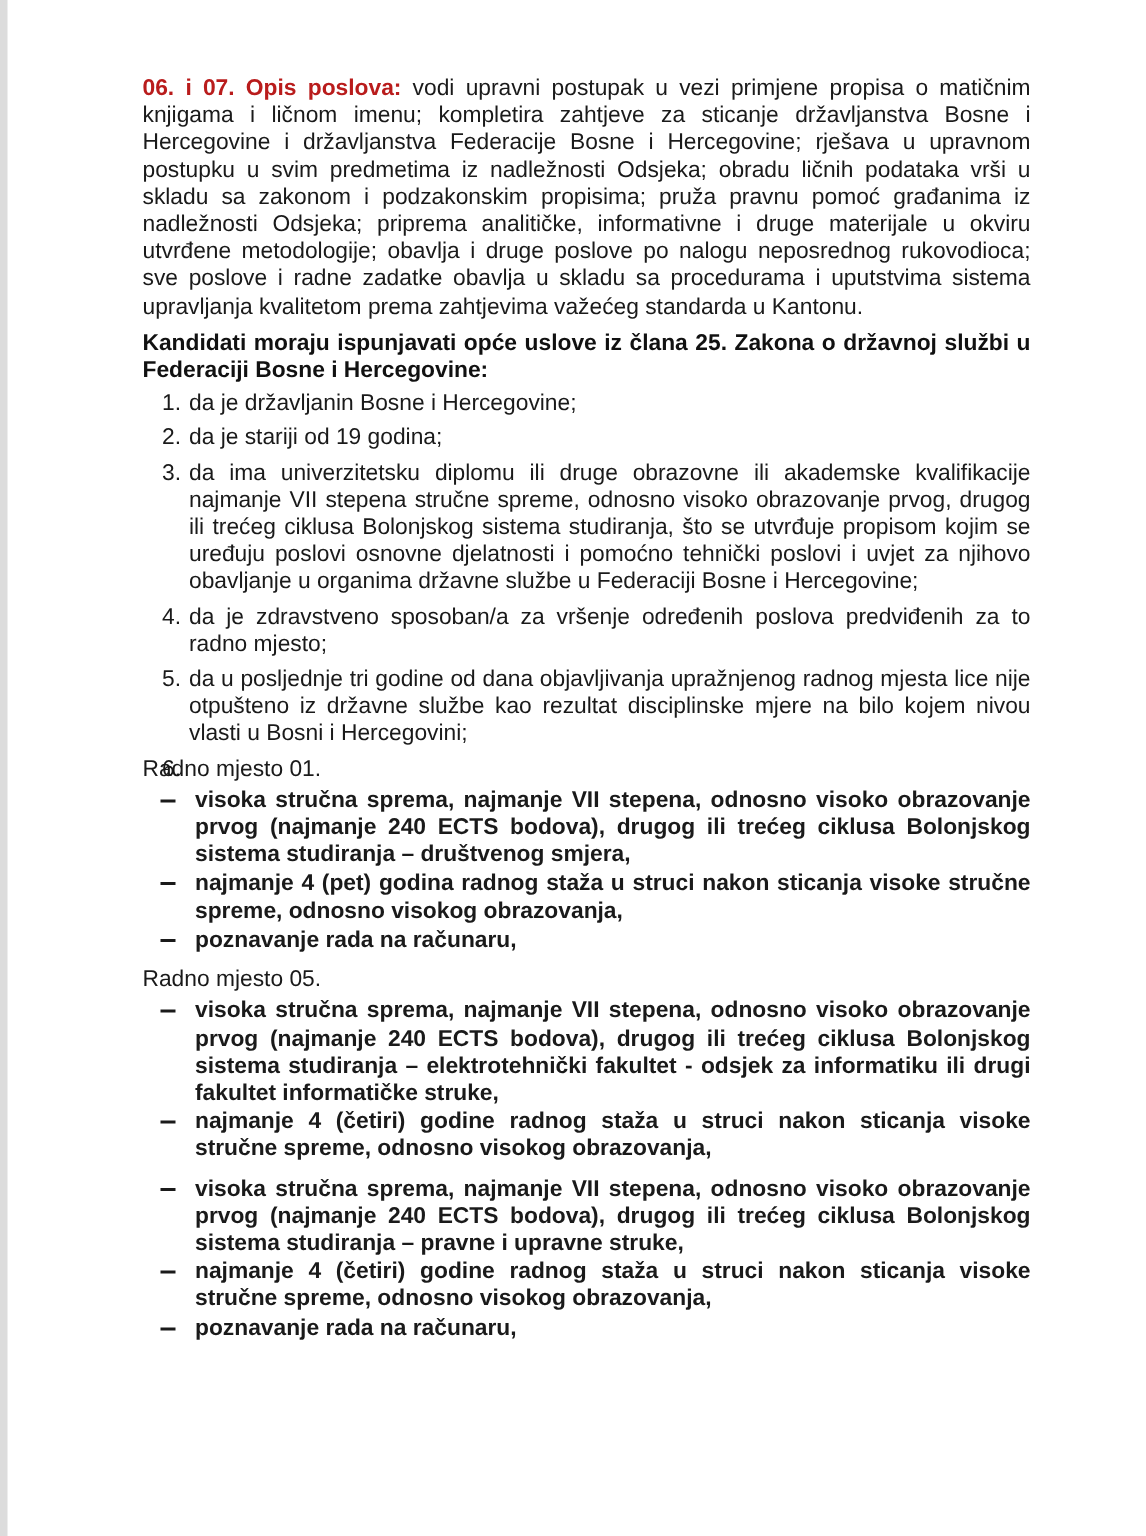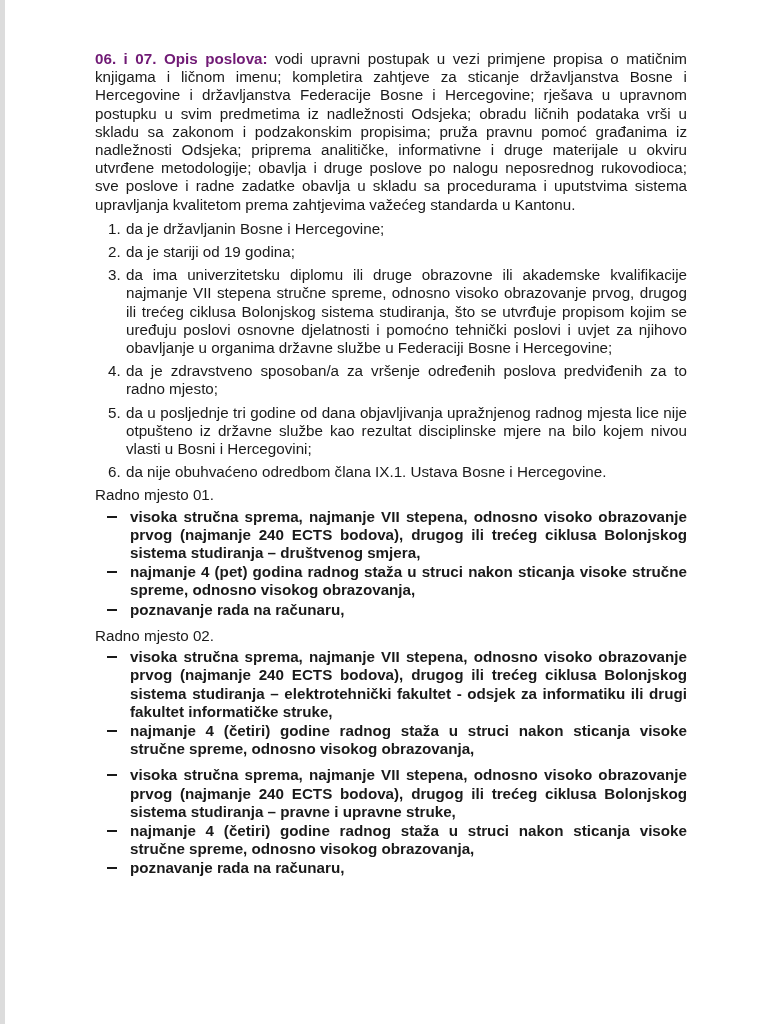--- a/index.html
+++ b/index.html
@@ -4,59 +4,60 @@
 <style>
   html, body { margin: 0; padding: 0; }
   body {
     width: 764px; height: 1024px; background: #ffffff; position: relative; overflow: hidden;
     font-family: "Liberation Sans", sans-serif; color: #1a1a1a;
   }
   .left-strip { position: absolute; left: 0; top: 0; width: 5px; height: 1024px; background: #dcdcdc; }
   .page { position: absolute; left: 95px; top: 50px; width: 592px; font-size: 15.2px; line-height: 18.2px; }
   .justify { text-align: justify; }
   p { margin: 0; }
-  b { font-weight: bold; color: #701a75; }
+  b { font-weight: bold; color: #b91c1c; }
   .para { margin-bottom: 6px; }
   .heading { font-weight: bold; color: #111; margin-bottom: 4px; text-align: justify; }
   ol { margin: 0; padding-left: 0; list-style: none; }
   ol li { position: relative; padding-left: 27px; margin-left: 4px; margin-bottom: 5px; text-align: justify; }
   ol li .num { position: absolute; left: 9px; top: 0; }
   .rm-label { margin-bottom: 3px; }
   ul.dash { margin: 0 0 8px 0; padding: 0; list-style: none; font-weight: bold; }
   ul.dash li { position: relative; padding-left: 31px; margin-left: 4px; margin-bottom: 1px; text-align: justify; }
   ul.dash li .dash-icon { position: absolute; left: 8px; top: 8px; width: 10px; height: 2px; background: #1a1a1a; }
 </style>
 </head>
 <body>
 
 <div class="left-strip"></div>
 
 <div class="page">
 
   <p class="para justify"><b>06. i 07. Opis poslova:</b><span> vodi upravni postupak u vezi primjene propisa o matičnim knjigama i ličnom imenu; kompletira zahtjeve za sticanje državljanstva Bosne i Hercegovine i državljanstva Federacije Bosne i Hercegovine; rješava u upravnom postupku u svim predmetima iz nadležnosti Odsjeka; obradu ličnih podataka vrši u skladu sa zakonom i podzakonskim propisima; pruža pravnu pomoć građanima iz nadležnosti Odsjeka; priprema analitičke, informativne i druge materijale u okviru utvrđene metodologije; obavlja i druge poslove po nalogu neposrednog rukovodioca; sve poslove i radne zadatke obavlja u skladu sa procedurama i uputstvima sistema upravljanja kvalitetom prema zahtjevima važećeg standarda u Kantonu.</span></p>
 
+  <p class="heading">Kandidati moraju ispunjavati opće uslove iz člana 25. Zakona o državnoj službi u Federaciji Bosne i Hercegovine:</p>
 
   <ol>
     <li><span class="num">1.</span><span>da je državljanin Bosne i Hercegovine;</span></li>
     <li><span class="num">2.</span><span>da je stariji od 19 godina;</span></li>
     <li><span class="num">3.</span><span>da ima univerzitetsku diplomu ili druge obrazovne ili akademske kvalifikacije najmanje VII stepena stručne spreme, odnosno visoko obrazovanje prvog, drugog ili trećeg ciklusa Bolonjskog sistema studiranja, što se utvrđuje propisom kojim se uređuju poslovi osnovne djelatnosti i pomoćno tehnički poslovi i uvjet za njihovo obavljanje u organima državne službe u Federaciji Bosne i Hercegovine;</span></li>
     <li><span class="num">4.</span><span>da je zdravstveno sposoban/a za vršenje određenih poslova predviđenih za to radno mjesto;</span></li>
     <li><span class="num">5.</span><span>da u posljednje tri godine od dana objavljivanja upražnjenog radnog mjesta lice nije otpušteno iz državne službe kao rezultat disciplinske mjere na bilo kojem nivou vlasti u Bosni i Hercegovini;</span></li>
-    <li><span class="num">6.</span><span>da nije obuhvaćeno odredbom člana IX.1. Ustava Bosne i Hercegovine.</span></li>
+    <li><span class="num">6.</span></li>
   </ol>
 
 
   <p class="rm-label">Radno mjesto 01.</p>
   <ul class="dash">
     <li><span class="dash-icon"></span><span>visoka stručna sprema, najmanje VII stepena, odnosno visoko obrazovanje prvog (najmanje 240 ECTS bodova), drugog ili trećeg ciklusa Bolonjskog sistema studiranja – društvenog smjera,</span></li>
     <li><span class="dash-icon"></span><span>najmanje 4 (pet) godina radnog staža u struci nakon sticanja visoke stručne spreme, odnosno visokog obrazovanja,</span></li>
     <li><span class="dash-icon"></span><span>poznavanje rada na računaru,</span></li>
   </ul>
 
-  <p class="rm-label">Radno mjesto 02.</p>
+  <p class="rm-label">Radno mjesto 05.</p>
   <ul class="dash">
     <li><span class="dash-icon"></span><span>visoka stručna sprema, najmanje VII stepena, odnosno visoko obrazovanje prvog (najmanje 240 ECTS bodova), drugog ili trećeg ciklusa Bolonjskog sistema studiranja – elektrotehnički fakultet - odsjek za informatiku ili drugi fakultet informatičke struke,</span></li>
     <li><span class="dash-icon"></span><span>najmanje 4 (četiri) godine radnog staža u struci nakon sticanja visoke stručne spreme, odnosno visokog obrazovanja,</span></li>
   </ul>
 
   <ul class="dash">
     <li><span class="dash-icon"></span><span>visoka stručna sprema, najmanje VII stepena, odnosno visoko obrazovanje prvog (najmanje 240 ECTS bodova), drugog ili trećeg ciklusa Bolonjskog sistema studiranja – pravne i upravne struke,</span></li>
     <li><span class="dash-icon"></span><span>najmanje 4 (četiri) godine radnog staža u struci nakon sticanja visoke stručne spreme, odnosno visokog obrazovanja,</span></li>
     <li><span class="dash-icon"></span><span>poznavanje rada na računaru,</span></li>
   </ul>

